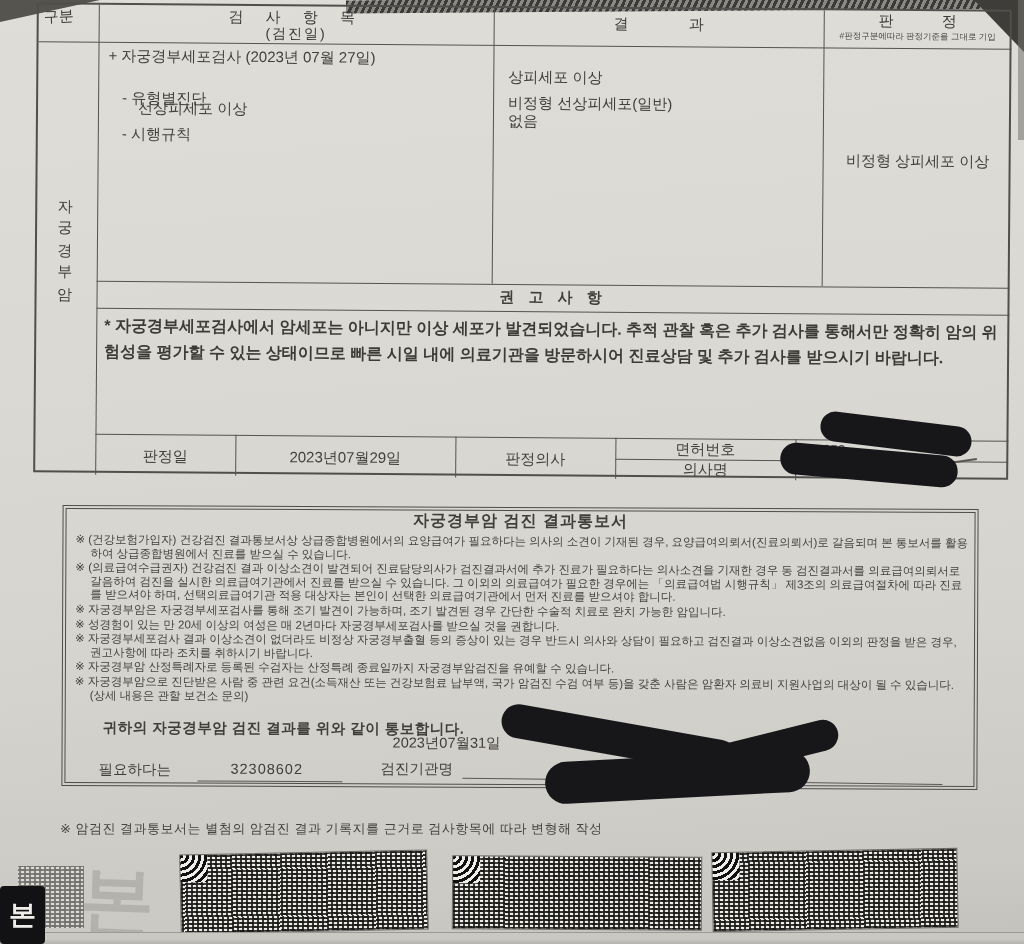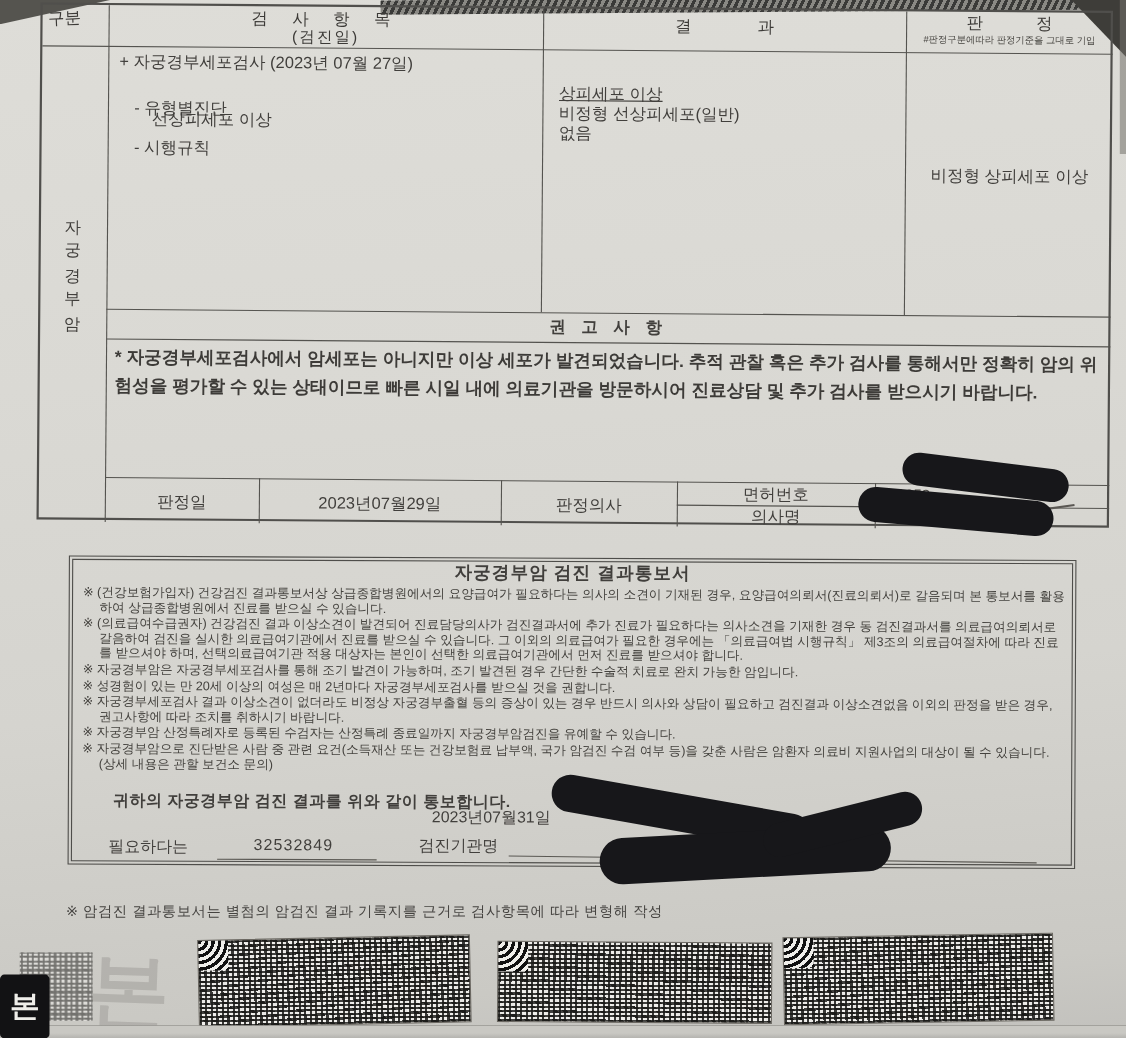--- a/index.html
+++ b/index.html
@@ -111,21 +111,21 @@
     <div class="t t1-items-h2 hdr">(검진일)</div>
     <div class="t t1-result-h hdr">결 과</div>
     <div class="t t1-judg-h hdr">판 정</div>
     <div class="t t1-judg-note">#판정구분에따라 판정기준을 그대로 기입</div>
 
     <div class="exam-line" style="top:42px;">+ 자궁경부세포검사 (2023년 07월 27일)</div>
     <div class="exam-line" style="top:84px;padding-left:14px;">- 유형별진단</div>
     <div class="exam-line" style="top:94px;padding-left:30px;">선상피세포 이상</div>
     <div class="exam-line" style="top:120px;padding-left:14px;">- 시행규칙</div>
 
-    <div class="res-line" style="top:68px;text-decoration:underline;">상피세포 이상</div>
+    <div class="res-line" style="top:60px;">상피세포 이상</div>
     <div class="res-line" style="top:86px;">비정형 선상피세포(일반)</div>
     <div class="res-line" style="top:104px;font-family:Liberation Serif, serif;">없음</div>
 
     <div class="judg-val">비정형 상피세포 이상</div>
 
     <div class="cat-vert">자궁경부암</div>
 
     <div class="reco-h">권 고 사 항</div>
     <div class="reco-t">* 자궁경부세포검사에서 암세포는 아니지만 이상 세포가 발견되었습니다. 추적 관찰 혹은 추가 검사를 통해서만 정확히 암의 위험성을 평가할 수 있는 상태이므로 빠른 시일 내에 의료기관을 방문하시어 진료상담 및 추가 검사를 받으시기 바랍니다.</div>
 
@@ -153,21 +153,21 @@
       <div class="bullet">※ 자궁경부세포검사 결과 이상소견이 없더라도 비정상 자궁경부출혈 등의 증상이 있는 경우 반드시 의사와 상담이 필요하고 검진결과 이상소견없음 이외의 판정을 받은 경우, 권고사항에 따라 조치를 취하시기 바랍니다.</div>
       <div class="bullet">※ 자궁경부암 산정특례자로 등록된 수검자는 산정특례 종료일까지 자궁경부암검진을 유예할 수 있습니다.</div>
       <div class="bullet">※ 자궁경부암으로 진단받은 사람 중 관련 요건(소득재산 또는 건강보험료 납부액, 국가 암검진 수검 여부 등)을 갖춘 사람은 암환자 의료비 지원사업의 대상이 될 수 있습니다.(상세 내용은 관할 보건소 문의)</div>
     </div>
 
     <div class="n-close">귀하의 자궁경부암 검진 결과를 위와 같이 통보합니다.</div>
     <div class="n-date">2023년07월31일</div>
 
     <div class="n-foot">
       <div class="t n-orgcode-l">필요하다는</div>
-      <div class="t n-orgcode-v">32532849</div>
+      <div class="t n-orgcode-v">32308602</div>
       <div class="uline" style="left:135px;top:24px;width:145px;"></div>
       <div class="t n-orgname-l">검진기관명</div>
       <div class="uline" style="left:400px;top:22px;width:480px;transform:rotate(0.5deg);"></div>
     </div>
   </div>
 
   <div class="blob" style="left:500px;top:722px;width:238px;height:34px;transform:rotate(10deg);"></div>
   <div class="blob" style="left:545px;top:756px;width:265px;height:42px;transform:rotate(-3deg);border-radius:21px;"></div>
   <div class="blob" style="left:692px;top:734px;width:148px;height:31px;transform:rotate(-14deg);"></div>
 

